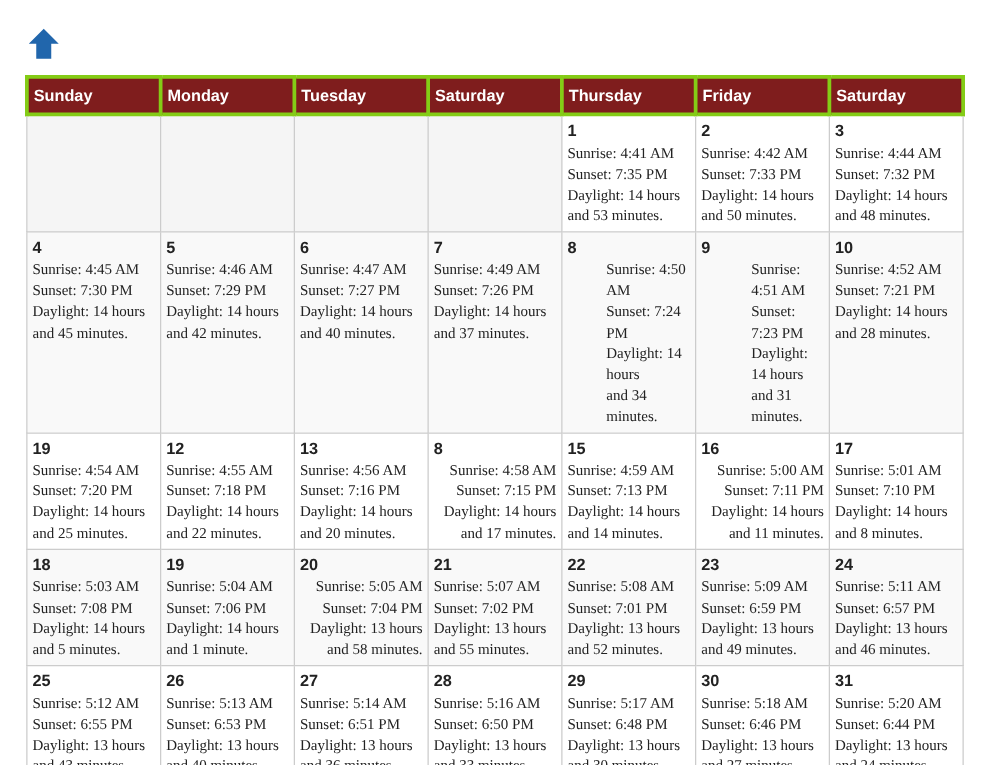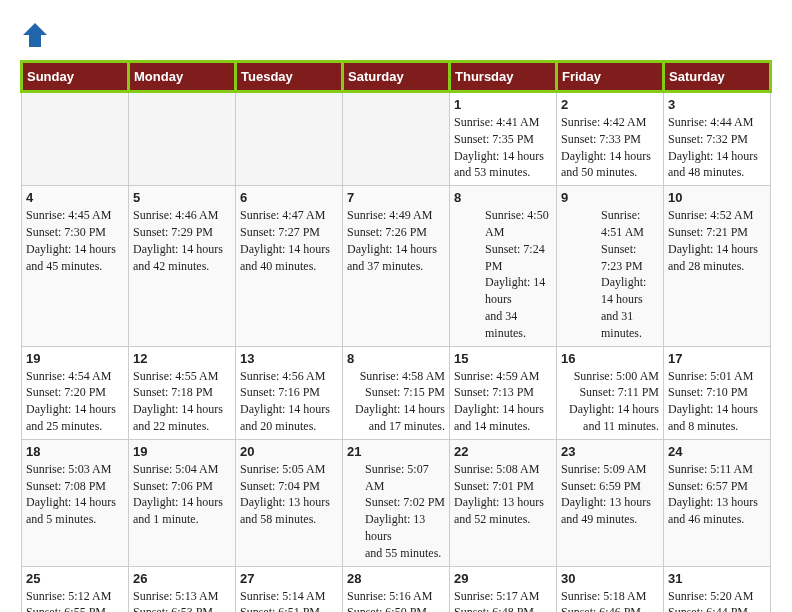--- a/index.html
+++ b/index.html
@@ -259,28 +259,28 @@
         </td>
         <td>
           <span class="day-number">19</span>
           <div class="day-info" style="white-space: pre-line;">Sunrise: 5:04 AM
 Sunset: 7:06 PM
 Daylight: 14 hours
 and 1 minute.</div>
         </td>
         <td>
           <span class="day-number">20</span>
-          <div class="day-info" style="white-space: pre-line;">Sunrise: 5:05 AM
+          <div class="day-info" style="white-space: pre-line; text-align: right;">Sunrise: 5:05 AM
 Sunset: 7:04 PM
 Daylight: 13 hours
 and 58 minutes.</div>
         </td>
         <td>
           <span class="day-number">21</span>
-          <div class="day-info" style="white-space: pre-line; margin-left: 18px;">Sunrise: 5:07 AM
+          <div class="day-info" style="white-space: pre-line;">Sunrise: 5:07 AM
 Sunset: 7:02 PM
 Daylight: 13 hours
 and 55 minutes.</div>
         </td>
         <td>
           <span class="day-number">22</span>
           <div class="day-info" style="white-space: pre-line;">Sunrise: 5:08 AM
 Sunset: 7:01 PM
 Daylight: 13 hours
 and 52 minutes.</div>

